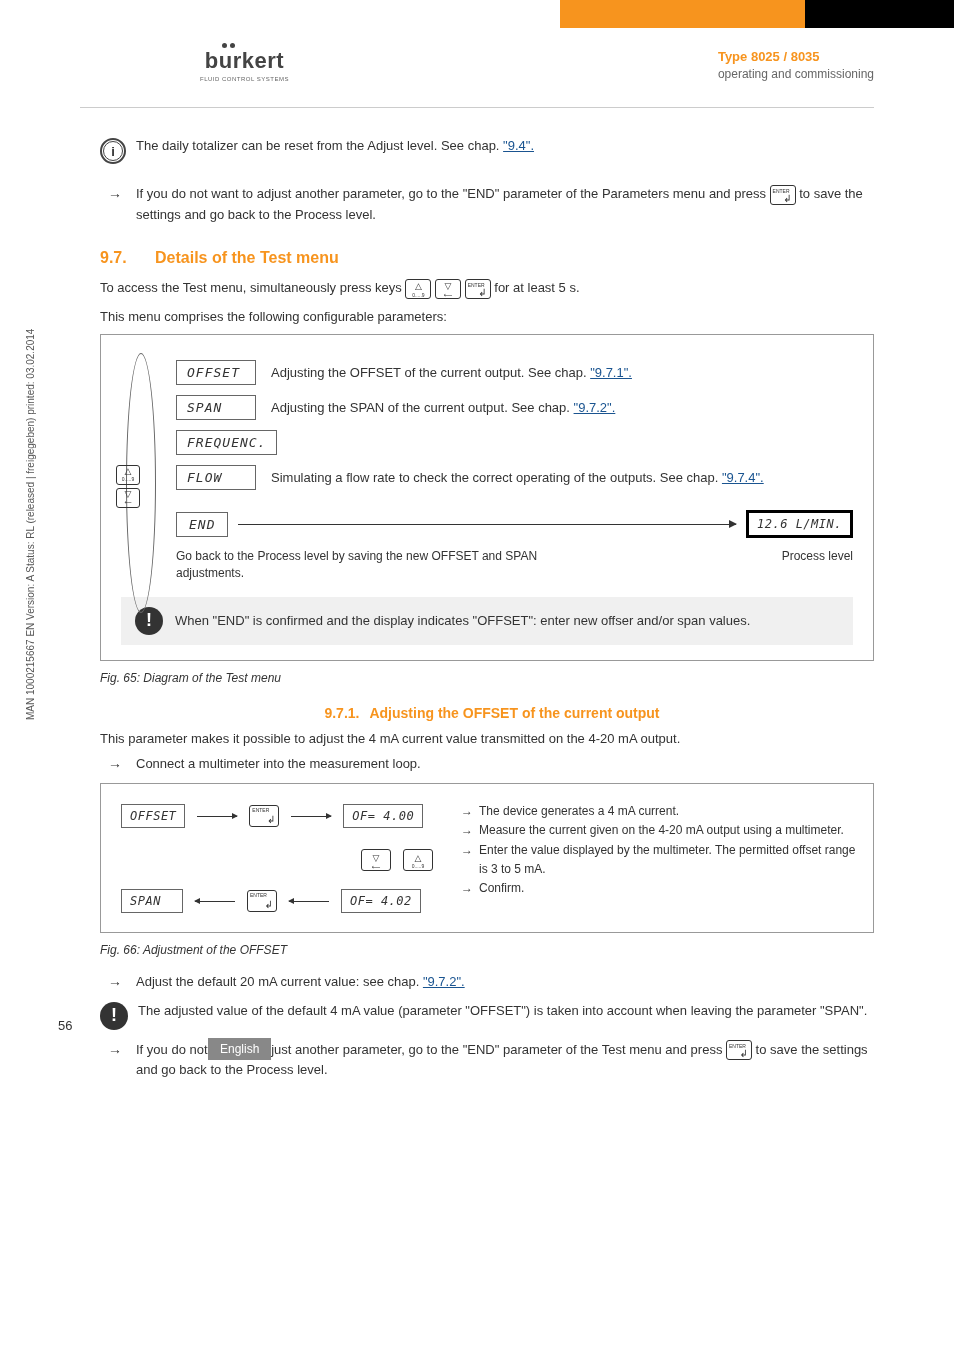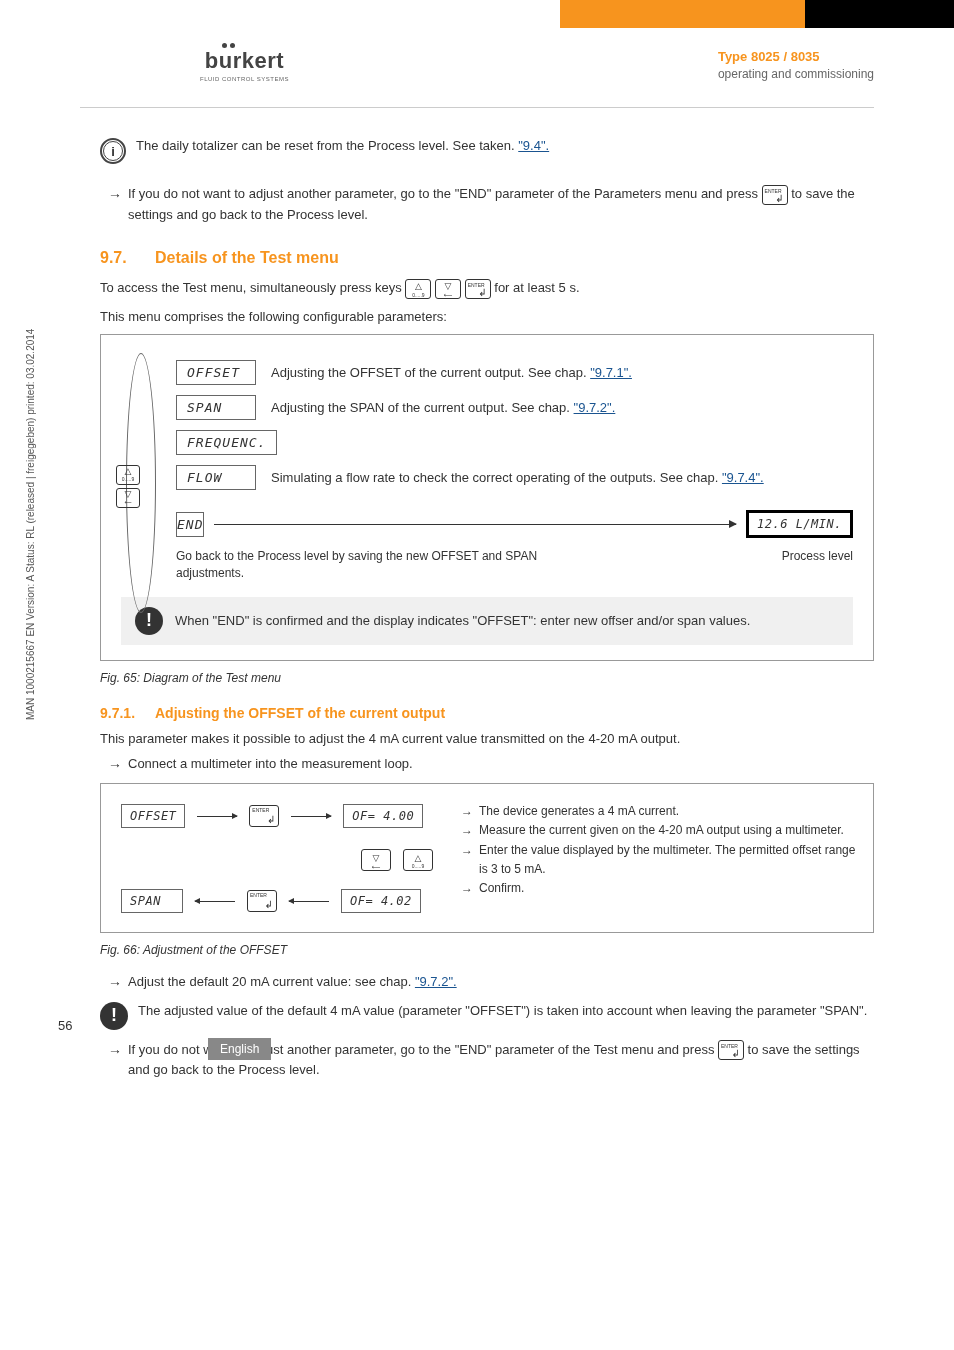--- a/index.html
+++ b/index.html
@@ -24,51 +24,51 @@
   
   .content { padding: 0 80px 0 100px; }
   
   .info-row { display: flex; align-items: flex-start; gap: 10px; margin: 20px 0; }
   .info-icon { width: 26px; height: 26px; border: 2px solid #444; border-radius: 50%; display: flex; align-items: center; justify-content: center; font-weight: bold; font-size: 13px; flex-shrink: 0; position: relative; }
   .info-icon::before { content:""; position:absolute; inset:1px; border:1px solid #444; border-radius:50%; }
   .info-icon span { position: relative; z-index: 1; background:#fff; padding:0 1px; }
   
   .arrow-row { display: flex; align-items: flex-start; gap: 6px; margin: 8px 0 8px 8px; }
   .arrow { font-size: 14px; color: #333; flex-shrink: 0; line-height: 1.4; }
-  .arrow-text { line-height: 1.5; }
+  .arrow-text { line-height: 1.5; margin-left: 8px; }
   
   .key-icon { display: inline-block; width: 26px; height: 20px; border: 1px solid #333; border-radius: 3px; vertical-align: middle; position: relative; font-size: 7px; text-align: center; line-height: 9px; }
   .key-enter::before { content: "ENTER"; position: absolute; top: 1px; left: 2px; font-size: 5px; }
   .key-enter::after { content: "↲"; position: absolute; bottom: 1px; right: 3px; font-size: 10px; }
   .key-up::before { content: "△"; display:block; font-size:9px; margin-top:2px; }
   .key-up::after { content:"0.....9"; display:block; font-size:5px; }
   .key-down::before { content: "▽"; display:block; font-size:9px; margin-top:2px; }
   .key-down::after { content:"⟵"; display:block; font-size:6px; }
   
   h2.section { color: #f7941e; font-size: 16px; font-weight: bold; margin: 25px 0 12px 0; }
   h2.section .num { display: inline-block; width: 55px; }
-  h3.subsection { color: #f7941e; font-size: 14px; font-weight: bold; margin: 20px 0 10px 0; }
+  h3.subsection { color: #f7941e; font-size: 14px; font-weight: bold; margin: 20px 0 10px 0; text-align: center; }
   h3.subsection .num { display: inline-block; width: 55px; }
   
   .link { color: #1a5490; text-decoration: underline; }
   
   .menu-diagram { border: 1px solid #999; padding: 15px 20px; margin: 10px 0; position: relative; }
   .menu-row { display: flex; align-items: center; gap: 15px; margin: 10px 0; }
   .menu-label { font-family: monospace; font-style: italic; font-size: 13px; border: 1px solid #666; padding: 4px 10px; min-width: 80px; text-align: left; letter-spacing: 1px; }
   .menu-desc { font-size: 13px; }
   .nav-keys { position: absolute; left: 15px; top: 130px; display: flex; flex-direction: column; gap: 3px; }
   .nav-key { width: 24px; height: 20px; border: 1px solid #333; border-radius: 3px; font-size: 8px; text-align: center; }
   .nav-key .tri { font-size: 9px; }
   .nav-key .sub { font-size: 5px; display: block; }
   .oval { position: absolute; left: 25px; top: 18px; width: 30px; height: 260px; border: 1px solid #666; border-radius: 50%; pointer-events: none; }
   .menu-rows-container { margin-left: 55px; }
   .end-row { display: flex; align-items: center; gap: 10px; margin: 20px 0 10px 55px; }
   .end-arrow-line { flex: 1; position: relative; height: 1px; background: #333; }
   .end-arrow-line::after { content:""; position:absolute; right:-1px; top:-4px; border-left:8px solid #333; border-top:4px solid transparent; border-bottom:4px solid transparent; }
-  .end-label { font-family: monospace; font-style: italic; font-size: 13px; border: 1px solid #666; padding: 4px 0; letter-spacing: 1px; }
+  .end-label { font-family: monospace; font-style: italic; font-size: 13px; border: 1px solid #666; padding: 4px 12px; letter-spacing: 1px; }
   .process-label { font-family: monospace; font-style: italic; font-size: 12px; border: 3px solid #000000; padding: 4px 8px; letter-spacing: 0.5px; }
   .end-desc { margin-left: 55px; font-size: 12px; line-height: 1.4; display: flex; justify-content: space-between; }
   
   .warn-row { display: flex; align-items: center; gap: 12px; background: #f0f0f0; padding: 10px 14px; margin-top: 15px; }
   .warn-icon { width: 28px; height: 28px; background: #333; border-radius: 50%; color: #fff; display: flex; align-items: center; justify-content: center; font-weight: bold; font-size: 18px; flex-shrink: 0; }
   
   .fig-caption { font-style: italic; font-size: 12px; margin: 8px 0 15px 0; }
   
   .offset-diagram { border: 1px solid #999; padding: 20px; margin: 10px 0; position: relative; min-height: 150px; }
   .od-row { display: flex; align-items: center; gap: 12px; position: absolute; }
@@ -112,21 +112,21 @@
 </div>
 
 <hr class="hr-line">
 
 <div class="content">
 
   <div class="info-row">
     <div class="info-icon">
         <span>i</span>
       </div>
-    <div><span>The daily totalizer can be reset from the Process level. See taken. </span><span class="link">"9.4".</span></div>
+    <div><span>The daily totalizer can be reset from the Adjust level. See chap. </span><span class="link">"9.4".</span></div>
   </div>
 
   <div class="arrow-row">
     <span class="arrow">→</span>
     <div class="arrow-text"><span>If you do not want to adjust another parameter, go to the "END" parameter of the Parameters menu and press </span><span class="key-icon key-enter"></span><span> to save the settings and go back to the Process level.</span></div>
   </div>
 
   <h2 class="section"><span class="num">9.7.</span><span>Details of the Test menu</span></h2>
 
   <p style="margin:10px 0;">

